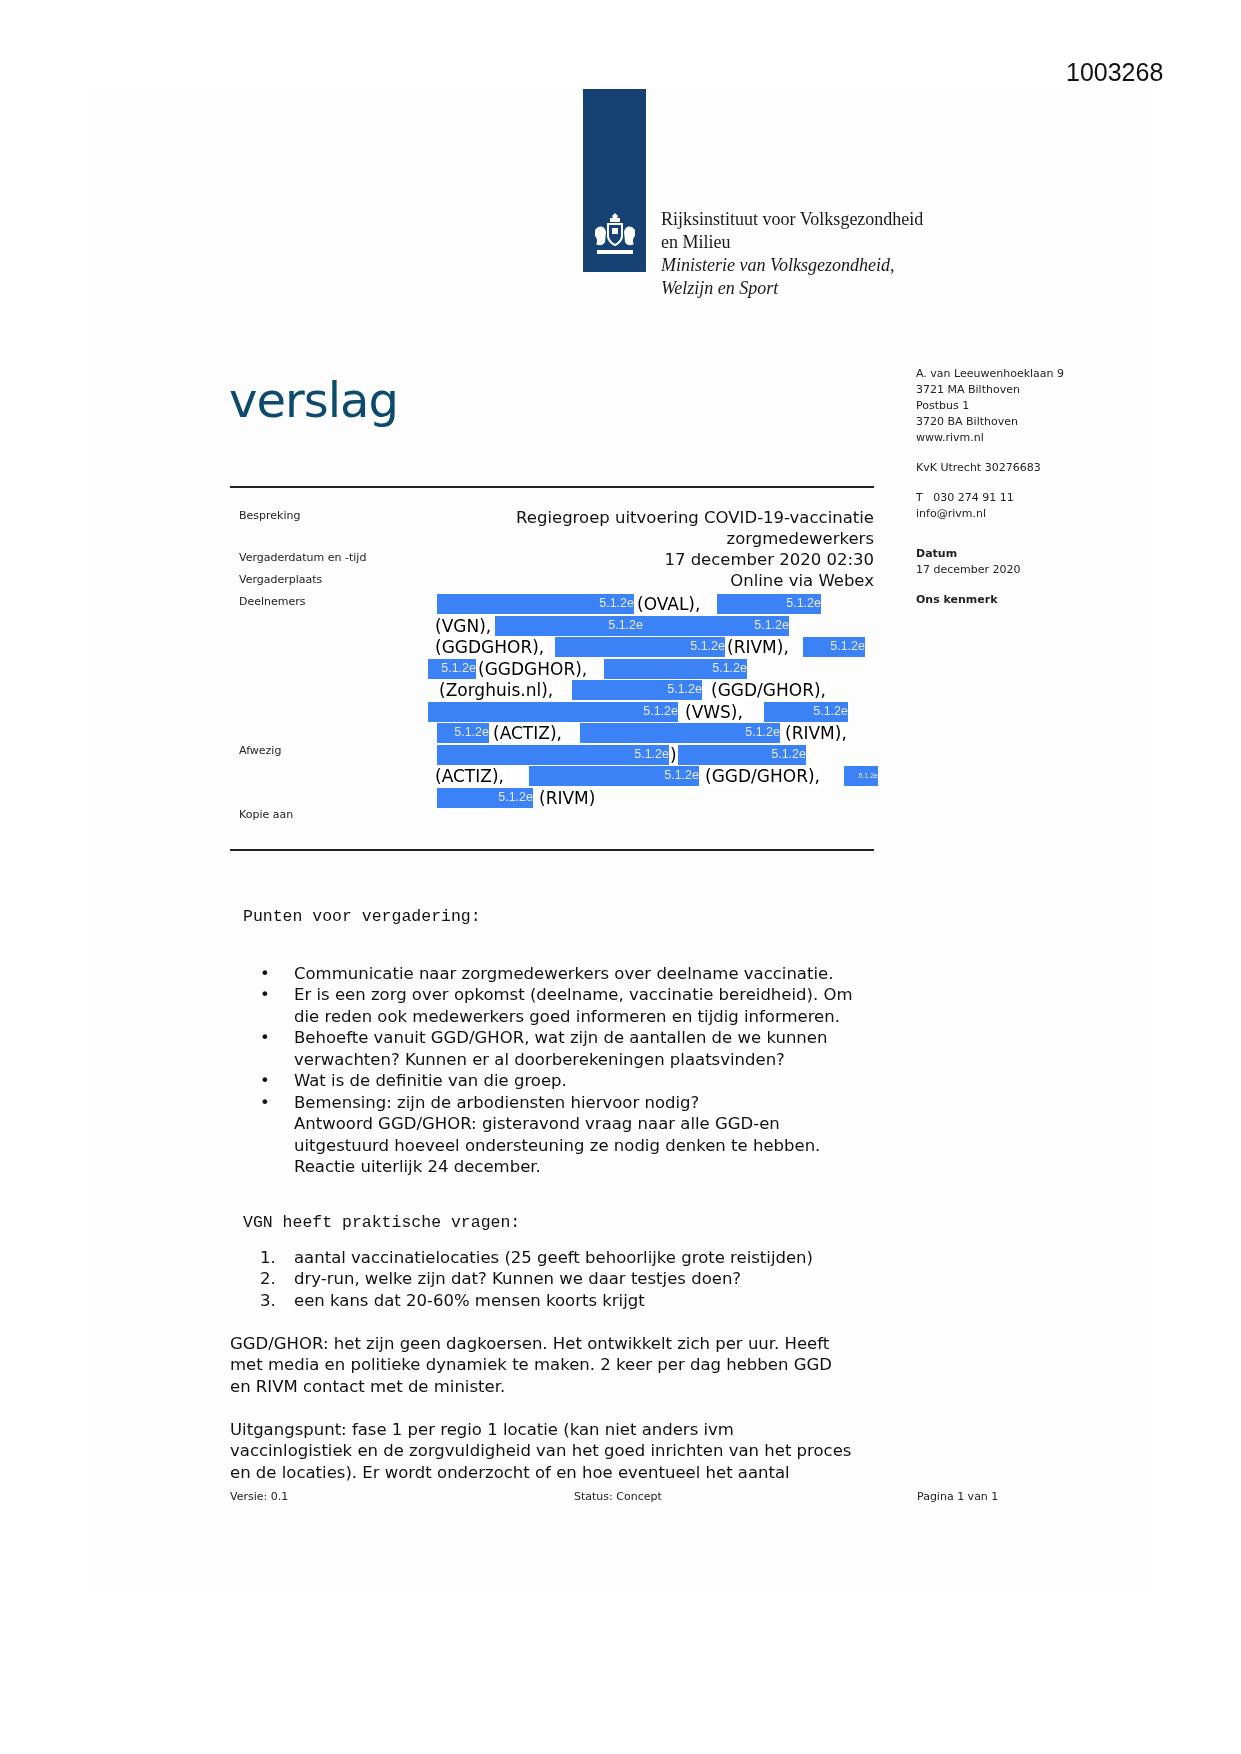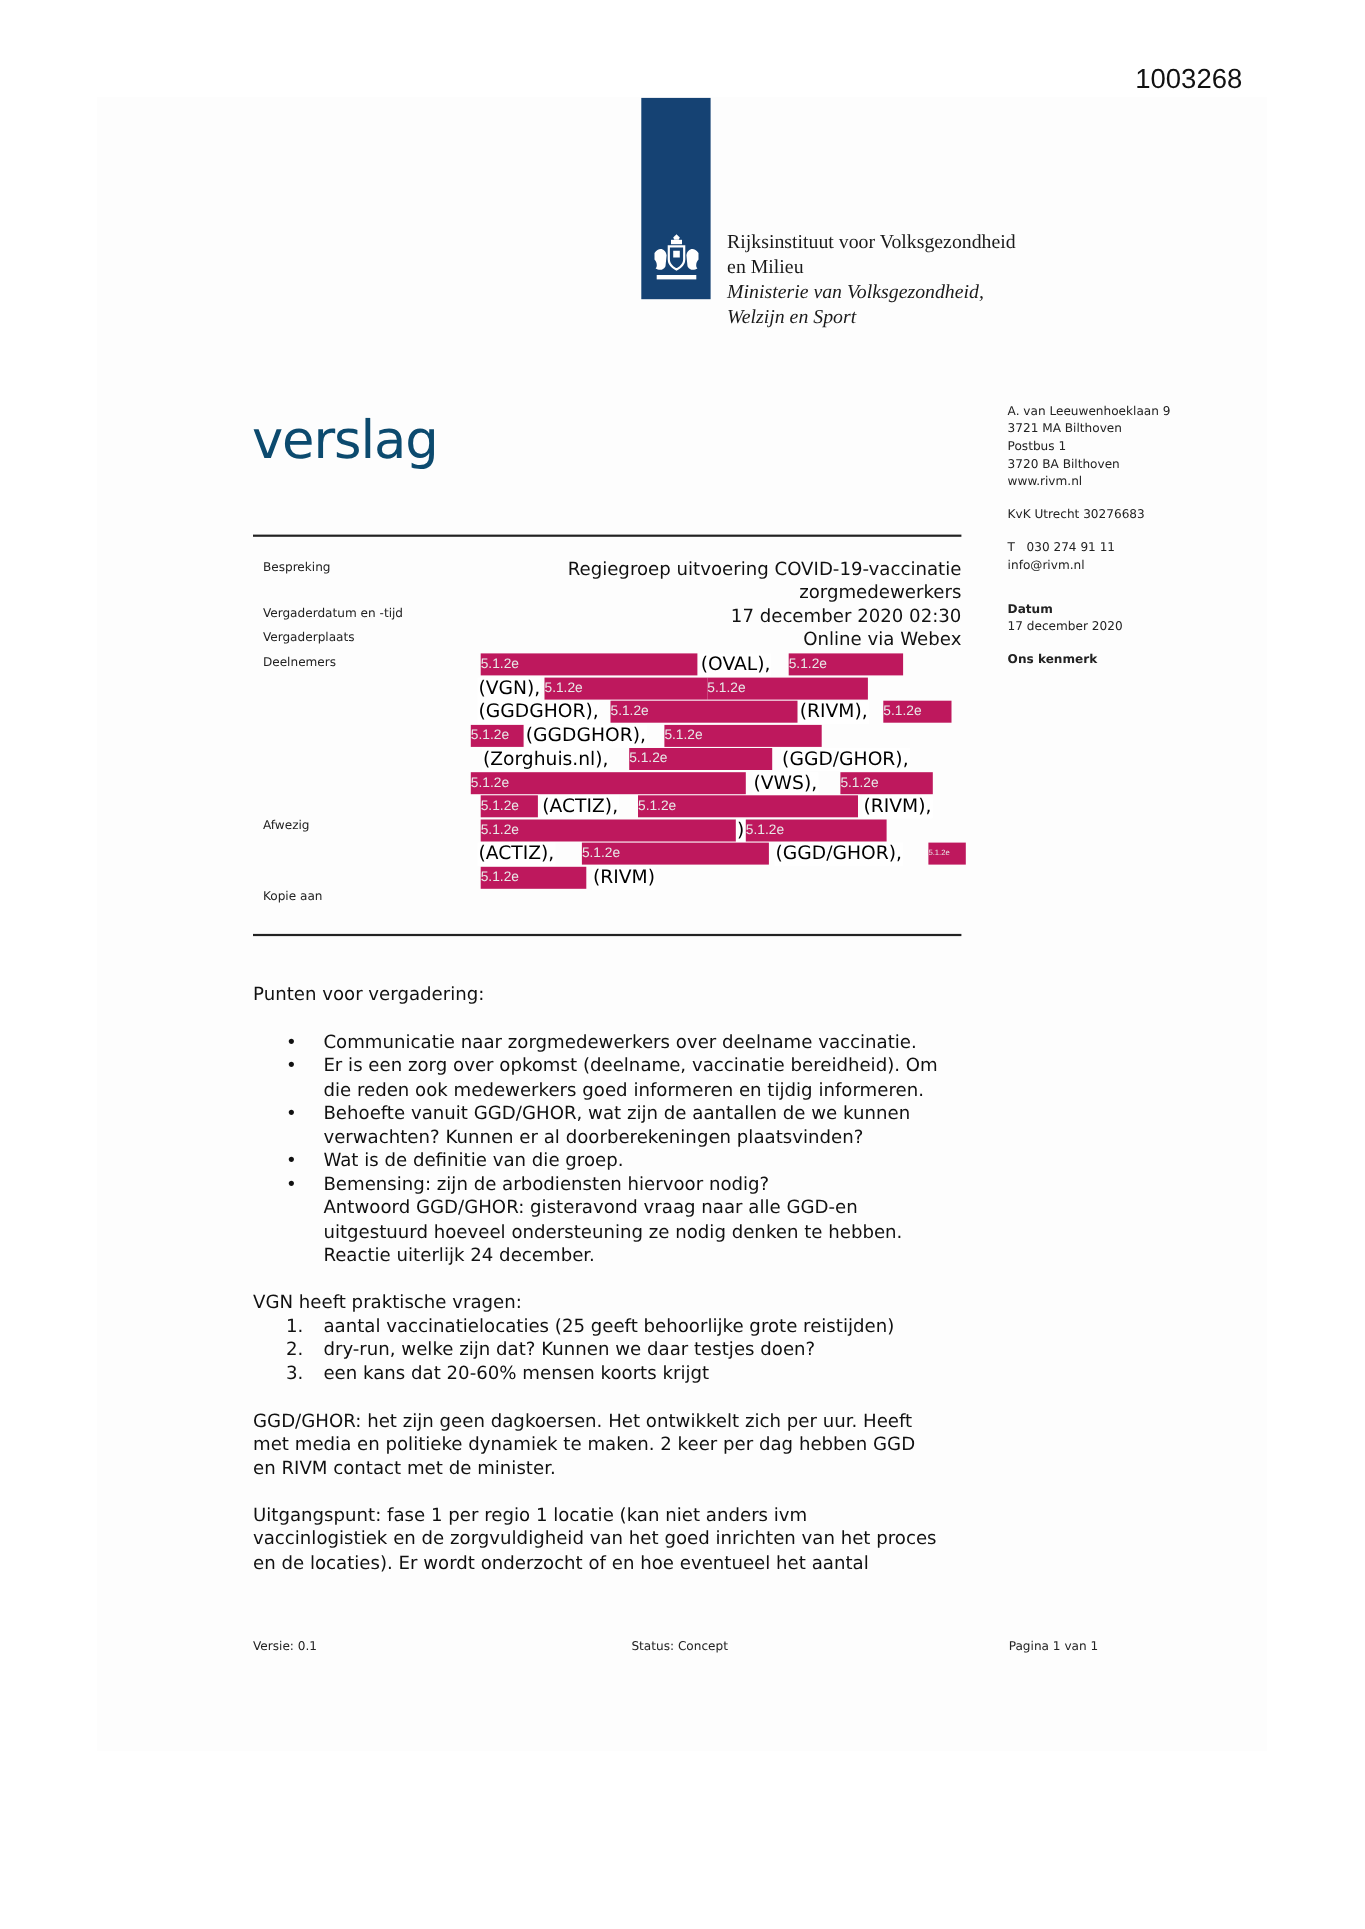--- a/index.html
+++ b/index.html
@@ -2,43 +2,43 @@
 <html><head>
 <meta charset="utf-8">
 <style>
   html, body { margin:0; padding:0; }
   body {
     width:1241px; height:1754px; position:relative; overflow:hidden;
     background:#ffffff; color:#000;
     font-family:"DejaVu Sans", sans-serif;
   }
   .sheet { position:absolute; left:88px; top:88px; width:1064px; height:1504px; background:#fdfdfd; }
-  .doc-id { position:absolute; left:1032px; top:58px; font-family:"Liberation Sans", sans-serif; font-size:25px; color:#111; }
+  .doc-id { position:absolute; left:1066px; top:58px; font-family:"Liberation Sans", sans-serif; font-size:25px; color:#111; }
   .logo-bar { position:absolute; left:583px; top:89px; width:63px; height:183px; background:#154273; }
   .crest { position:absolute; left:589px; top:212px; width:52px; height:50px; }
   .logo-text { position:absolute; left:661px; top:208px; font-family:"Liberation Serif", serif; color:#1a1a1a; }
   .logo-text div { font-size:18px; line-height:23px; white-space:nowrap; }
   .logo-text .it { font-style:italic; }
   .doctype { position:absolute; left:229px; top:372px; font-family:"DejaVu Sans", sans-serif; font-size:48px; letter-spacing:-1px; color:#0c4a6e; }
   .rule { position:absolute; left:230px; width:644px; height:2px; background:#222; }
   .meta-labels { position:absolute; left:239px; font-size:11px; color:#222; }
   .meta-label { position:absolute; left:0; white-space:nowrap; }
   .meta-values { position:absolute; left:434px; top:507px; width:440px; font-size:16.5px; color:#111;text-align:right; }
   .meta-values .v { line-height:21px; white-space:nowrap; }
   .part { position:absolute; left:434px; top:594px; width:460px; font-size:17px; }
   .pline { position:relative; height:21.5px; white-space:nowrap; }
   .seg { position:absolute; top:0; height:21px; line-height:21px; }
-  .redact { background:#be185d; color:#e8e8e8; font-family:"Liberation Sans", sans-serif; font-size:12.5px; text-align:left; line-height:18px; height:20px; }
+  .redact { background:#3b82f6; color:#e8e8e8; font-family:"Liberation Sans", sans-serif; font-size:12.5px; text-align:right; line-height:18px; height:20px; }
   .redact.small { font-size:7px; line-height:20px; }
   .txt { background:#fff; padding:0 1px; }
   .right-col { position:absolute; left:916px; top:366px; font-size:11px; line-height:16px; color:#222; }
   .right-col .gap { height:14px; }
   .right-col .bold { font-weight:bold; }
   .body { position:absolute; left:230px; top:893px; width:680px; font-size:16.5px; line-height:21.5px; color:#111; }
-  .body p { margin:0; }
+  .body p { margin:13px;font-family:Liberation Mono, monospace; }
   .body ul, .body ol { margin:0; padding:0; }
   .body li { position:relative; list-style:none; padding-left:64px; }
   .body li .mk { position:absolute; left:30px; top:0; }
   .body ol li .mk { left:30px; }
   .sp { height:21.5px; }
   .footer { position:absolute; top:1490px; font-size:11px; color:#222; white-space:nowrap; }
 </style>
 </head>
 <body>
 

